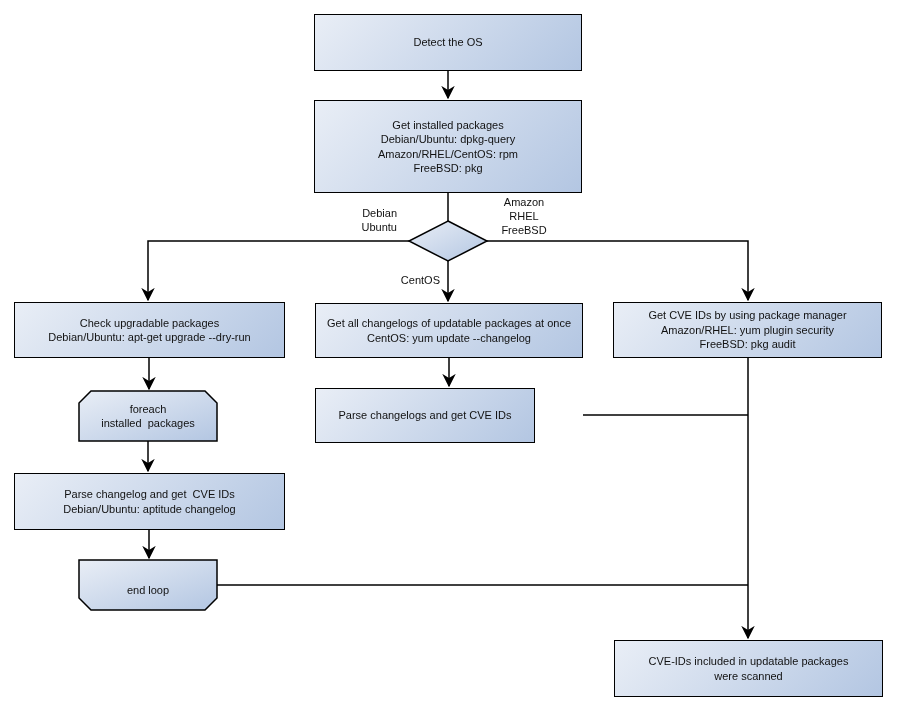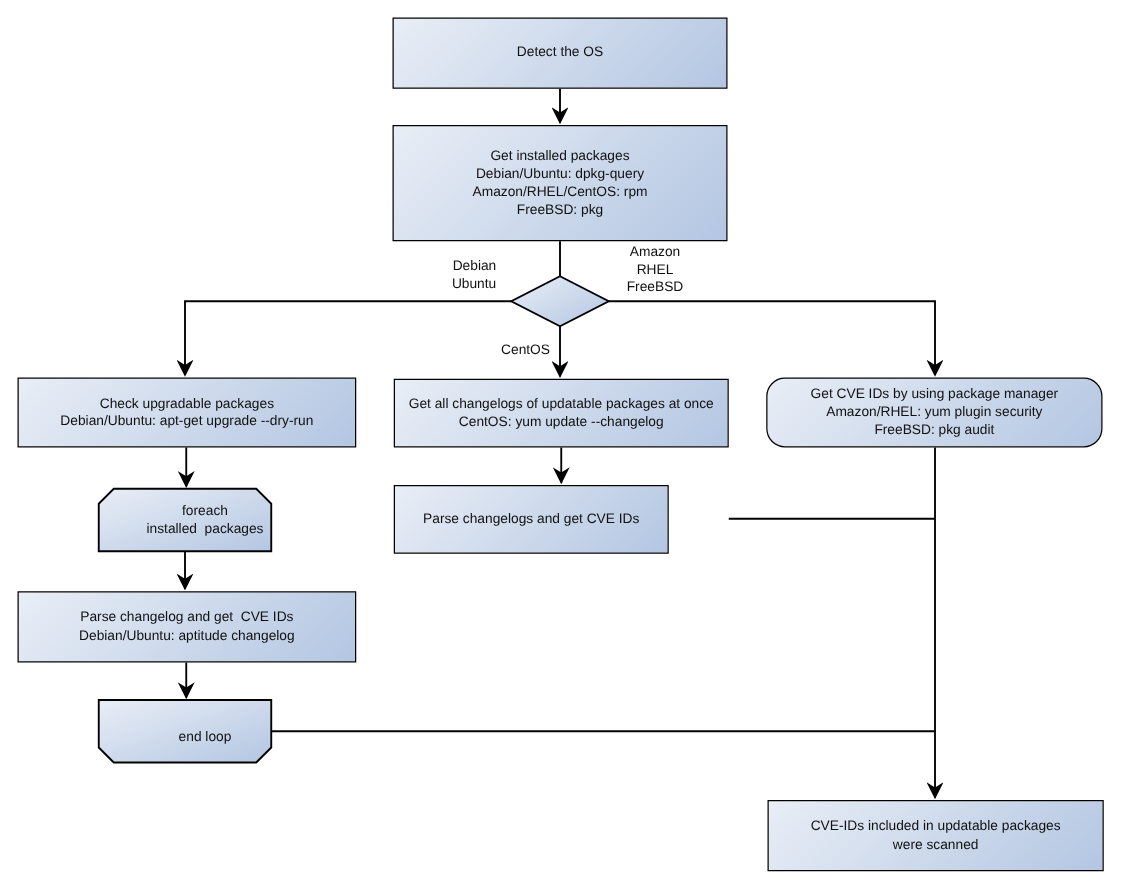--- a/index.html
+++ b/index.html
@@ -41,21 +41,20 @@
   .shape-text {
     position: absolute;
     box-sizing: border-box;
     display: flex;
     flex-direction: column;
     align-items: center;
     justify-content: center;
     text-align: right;
     background: transparent;
     border: none;
-    margin-left: 16px;
   }
   .tl {
     font-size: 11px;
     line-height: 14.5px;
     white-space: pre;
     color: var(--text-color);
   }
   .branch-label {
     position: absolute;
     font-size: 11px;
@@ -145,21 +144,21 @@
 
   <div class="node" style="left:315px; top:303px; width:268px; height:55px;">
     <div class="tl">Get all changelogs of updatable packages at once</div>
     <div class="tl">CentOS: yum update --changelog</div>
   </div>
 
   <div class="node" style="left:315px; top:388px; width:220px; height:55px;">
     <div class="tl">Parse changelogs and get CVE IDs</div>
   </div>
 
-  <div class="node" style="left:613px; top:302px; width:269px; height:56px;border-radius:15px;">
+  <div class="node" style="left:613px; top:302px; width:269px; height:56px;">
     <div class="tl">Get CVE IDs by using package manager</div>
     <div class="tl">Amazon/RHEL: yum plugin security</div>
     <div class="tl">FreeBSD: pkg audit</div>
   </div>
 
   <div class="node" style="left:614px; top:640px; width:269px; height:57px;">
     <div class="tl">CVE-IDs included in updatable packages</div>
     <div class="tl">were scanned</div>
   </div>
 

